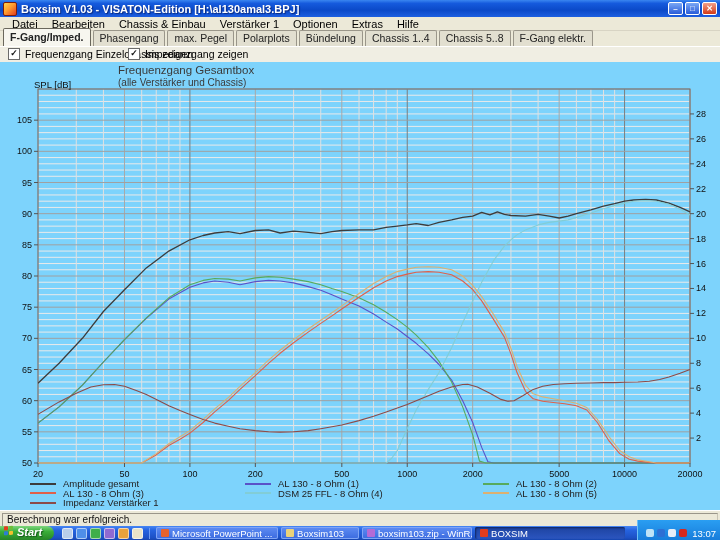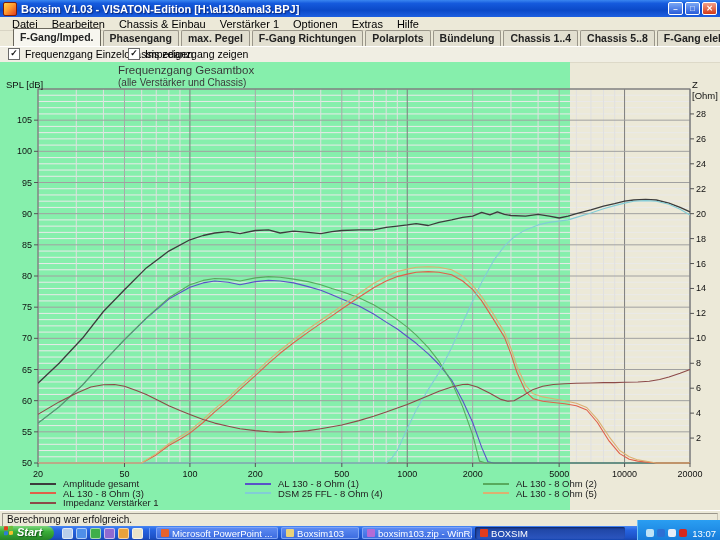--- a/index.html
+++ b/index.html
@@ -17,35 +17,35 @@
   .winbtn{width:15px;height:13px;border-radius:2px;border:1px solid #fff;box-sizing:border-box;
     background:linear-gradient(180deg,#7aa7f5,#2a5cd8);color:#fff;font-size:8px;line-height:11px;text-align:center;font-weight:bold;}
   .winbtn.close{background:linear-gradient(180deg,#f2a08a,#d33916);}
 
   
   .menubar{position:absolute;left:0;top:17px;width:720px;height:14px;background:#ece9d8;border-bottom:1px solid #d8d4c4;
     display:flex;align-items:center;padding-left:5px;box-sizing:border-box;}
   .menu-item{padding:0 7px;font-size:11px;height:14px;line-height:14px;}
 
   
-  .tabrow{position:absolute;left:0;top:31px;width:720px;height:16px;background:#ece9d8;display:flex;align-items:flex-end;padding-left:13px;box-sizing:border-box;border-bottom:1px solid #fff;}
+  .tabrow{position:absolute;left:0;top:31px;width:720px;height:16px;background:#ece9d8;display:flex;align-items:flex-end;padding-left:3px;box-sizing:border-box;border-bottom:1px solid #fff;}
   .tab{border:1px solid #9a968a;border-bottom:none;border-radius:2px 2px 0 0;background:#e2dfd0;
-    padding:1px 6px 1px 6px;margin-right:2px;font-size:10.5px;height:13px;line-height:12px;white-space:nowrap;color:#222;font-weight:bold;}
+    padding:1px 6px 1px 6px;margin-right:2px;font-size:10.5px;height:13px;line-height:12px;white-space:nowrap;color:#222;}
   .tab.active{background:#f7f6ef;font-weight:bold;height:15px;line-height:14px;border-color:#6a675c;}
 
   
   .checkrow{position:absolute;left:0;top:47px;width:720px;height:15px;background:#f0eee3;border-bottom:1px solid #ddd9c8;}
   .check{position:absolute;top:1px;display:flex;align-items:center;font-size:10.5px;white-space:nowrap;}
   .check .box{width:10px;height:10px;background:#fff;border:1px solid #6b6b6b;margin-right:5px;font-size:9px;line-height:9px;text-align:center;color:#111;font-weight:bold;}
 
   
-  .chartpanel{position:absolute;left:0;top:62px;width:570px;height:448px;background:#86efac;}
+  .chartpanel{position:absolute;left:0;top:62px;width:720px;height:448px;background:#7dd3fc;}
   .chart-title{position:absolute;left:118px;top:2px;font-size:11.5px;color:#3a3a3a;}
   .chart-subtitle{position:absolute;left:118px;top:15px;font-size:10px;color:#3a3a3a;}
-  .axis-caption{position:absolute;top:17px;font-size:9.5px;color:#111;}
+  .axis-caption{position:absolute;top:17px;font-size:9.5px;color:#111;margin-left:28px;}
   svg text{font-family:"Liberation Sans",sans-serif;}
 
   
   .legend-col{position:absolute;top:417px;}
   .legend-row{display:flex;align-items:center;height:9.5px;font-size:9.5px;color:#222;white-space:nowrap;}
   .legend-swatch{width:26px;height:0;border-top-width:2px;border-top-style:solid;margin-right:7px;}
 
   
   .statusbar{position:absolute;left:0;top:510px;width:720px;height:32px;background:#ece9d8;border-top:1px solid #fff;box-sizing:border-box;}
   .statusbar .inner{position:absolute;left:2px;top:2px;right:2px;bottom:1px;border:1px solid #c8c4b4;border-top-color:#9a968a;border-left-color:#9a968a;
@@ -91,21 +91,20 @@
       <div class="menu-item">Verstärker 1</div>
       <div class="menu-item">Optionen</div>
       <div class="menu-item">Extras</div>
       <div class="menu-item">Hilfe</div>
     </div>
 
   <div class="tabrow">
       <div class="tab active">F-Gang/Imped.</div>
       <div class="tab">Phasengang</div>
       <div class="tab">max. Pegel</div>
-      <div class="tab">F-Gang Richtungen</div>
       <div class="tab">Polarplots</div>
       <div class="tab">Bündelung</div>
       <div class="tab">Chassis 1..4</div>
       <div class="tab">Chassis 5..8</div>
       <div class="tab">F-Gang elektr.</div>
     </div>
 
   <div class="checkrow">
       <div class="check" style="left: 8px;">
         <span class="box">✓</span>

